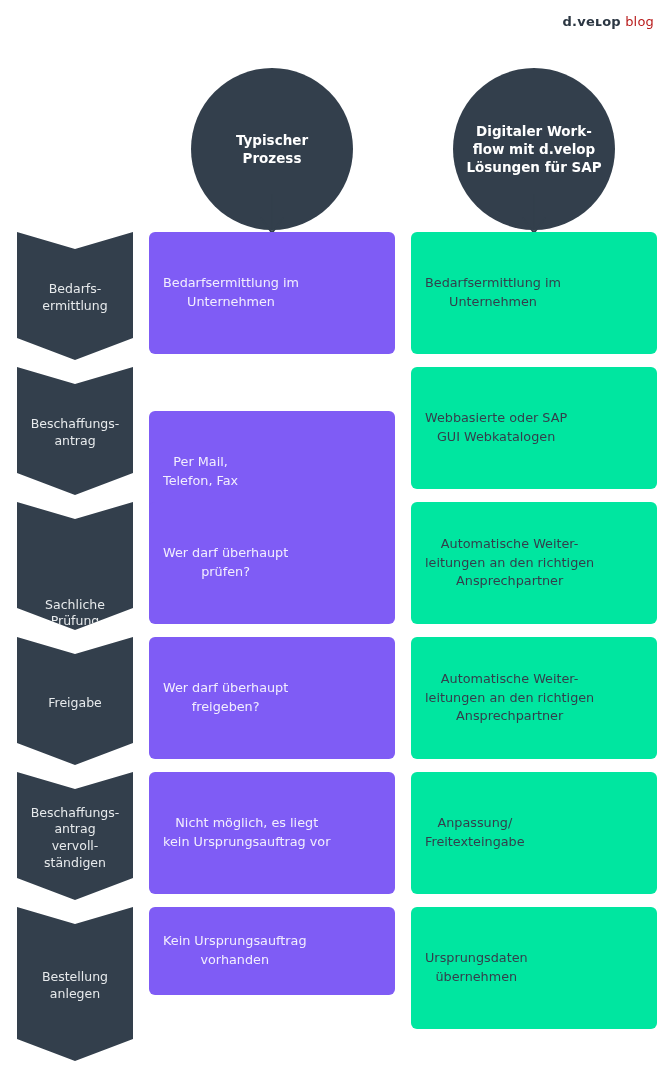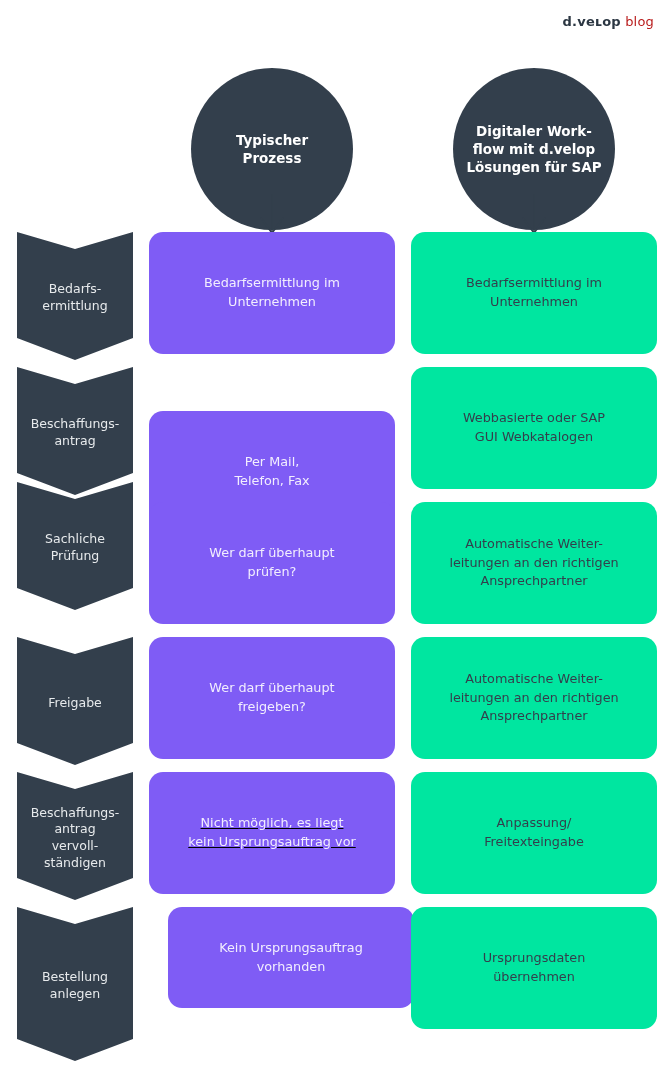--- a/index.html
+++ b/index.html
@@ -45,22 +45,22 @@
     clip-path:polygon(0 0,50% 17px,100% 0,100% calc(100% - 22px),50% 100%,0 calc(100% - 22px));
   }
   .chev-label{
     color:#e7eaec;font-size:12.5px;line-height:1.33;
     white-space:pre-line;padding:0 4px;
     margin-top:4px;
   }
 
   
   .card{
-    position:absolute;border-radius:14px;
-    display:flex;align-items:center;justify-content:center;
+    position:absolute;border-radius:6px;
+    display:flex;align-items:center;justify-content:flex-start;
     text-align:center;
   }
   .card-text{
     font-size:12.8px;line-height:1.45;white-space:pre-line;padding:0 14px;
   }
   .card.purple{background:#7f5cf5;left:149px;width:246px;}
   .card.purple .card-text{color:#f2eefe;}
   .card.green{background:#00e6a0;left:411px;width:246px;}
   .card.green .card-text{color:#333f4c;}
 </style>
@@ -115,21 +115,21 @@
 antrag</div>
     </div>
     <div class="card purple" style="top: 367px; height: 122px; margin-top: 44px;">
       <div class="card-text">Per Mail,
 Telefon, Fax</div>
     </div>
     <div class="card green" style="top: 367px; height: 122px;">
       <div class="card-text">Webbasierte oder SAP
 GUI Webkatalogen</div>
     </div>
-    <div class="chev" style="top: 482px; height: 128px;">
+    <div class="chev" style="top: 502px; height: 128px; align-items: flex-end;">
       <div class="chev-label">Sachliche
 Prüfung</div>
     </div>
     <div class="card purple" style="top: 502px; height: 122px;">
       <div class="card-text">Wer darf überhaupt
 prüfen?</div>
     </div>
     <div class="card green" style="top: 502px; height: 122px;">
       <div class="card-text">Automatische Weiter-
 leitungen an den richtigen
@@ -146,33 +146,33 @@
       <div class="card-text">Automatische Weiter-
 leitungen an den richtigen
 Ansprechpartner</div>
     </div>
     <div class="chev" style="top: 772px; height: 128px;">
       <div class="chev-label">Beschaffungs-
 antrag
 vervoll-
 ständigen</div>
     </div>
-    <div class="card purple" style="top: 772px; height: 122px; text-decoration: underline;">
+    <div class="card purple" style="top: 772px; height: 122px;">
       <div class="card-text">Nicht möglich, es liegt
 kein Ursprungsauftrag vor</div>
     </div>
     <div class="card green" style="top: 772px; height: 122px;">
       <div class="card-text">Anpassung/
 Freitexteingabe</div>
     </div>
     <div class="chev" style="top: 907px; height: 154px;">
       <div class="chev-label">Bestellung
 anlegen</div>
     </div>
-    <div class="card purple" style="top: 907px; height: 101px; margin-left: 19px;">
+    <div class="card purple" style="top: 907px; height: 88px;">
       <div class="card-text">Kein Ursprungsauftrag
 vorhanden</div>
     </div>
     <div class="card green" style="top: 907px; height: 122px;">
       <div class="card-text">Ursprungsdaten
 übernehmen</div>
     </div>
   </div>
 
 </body></html>

